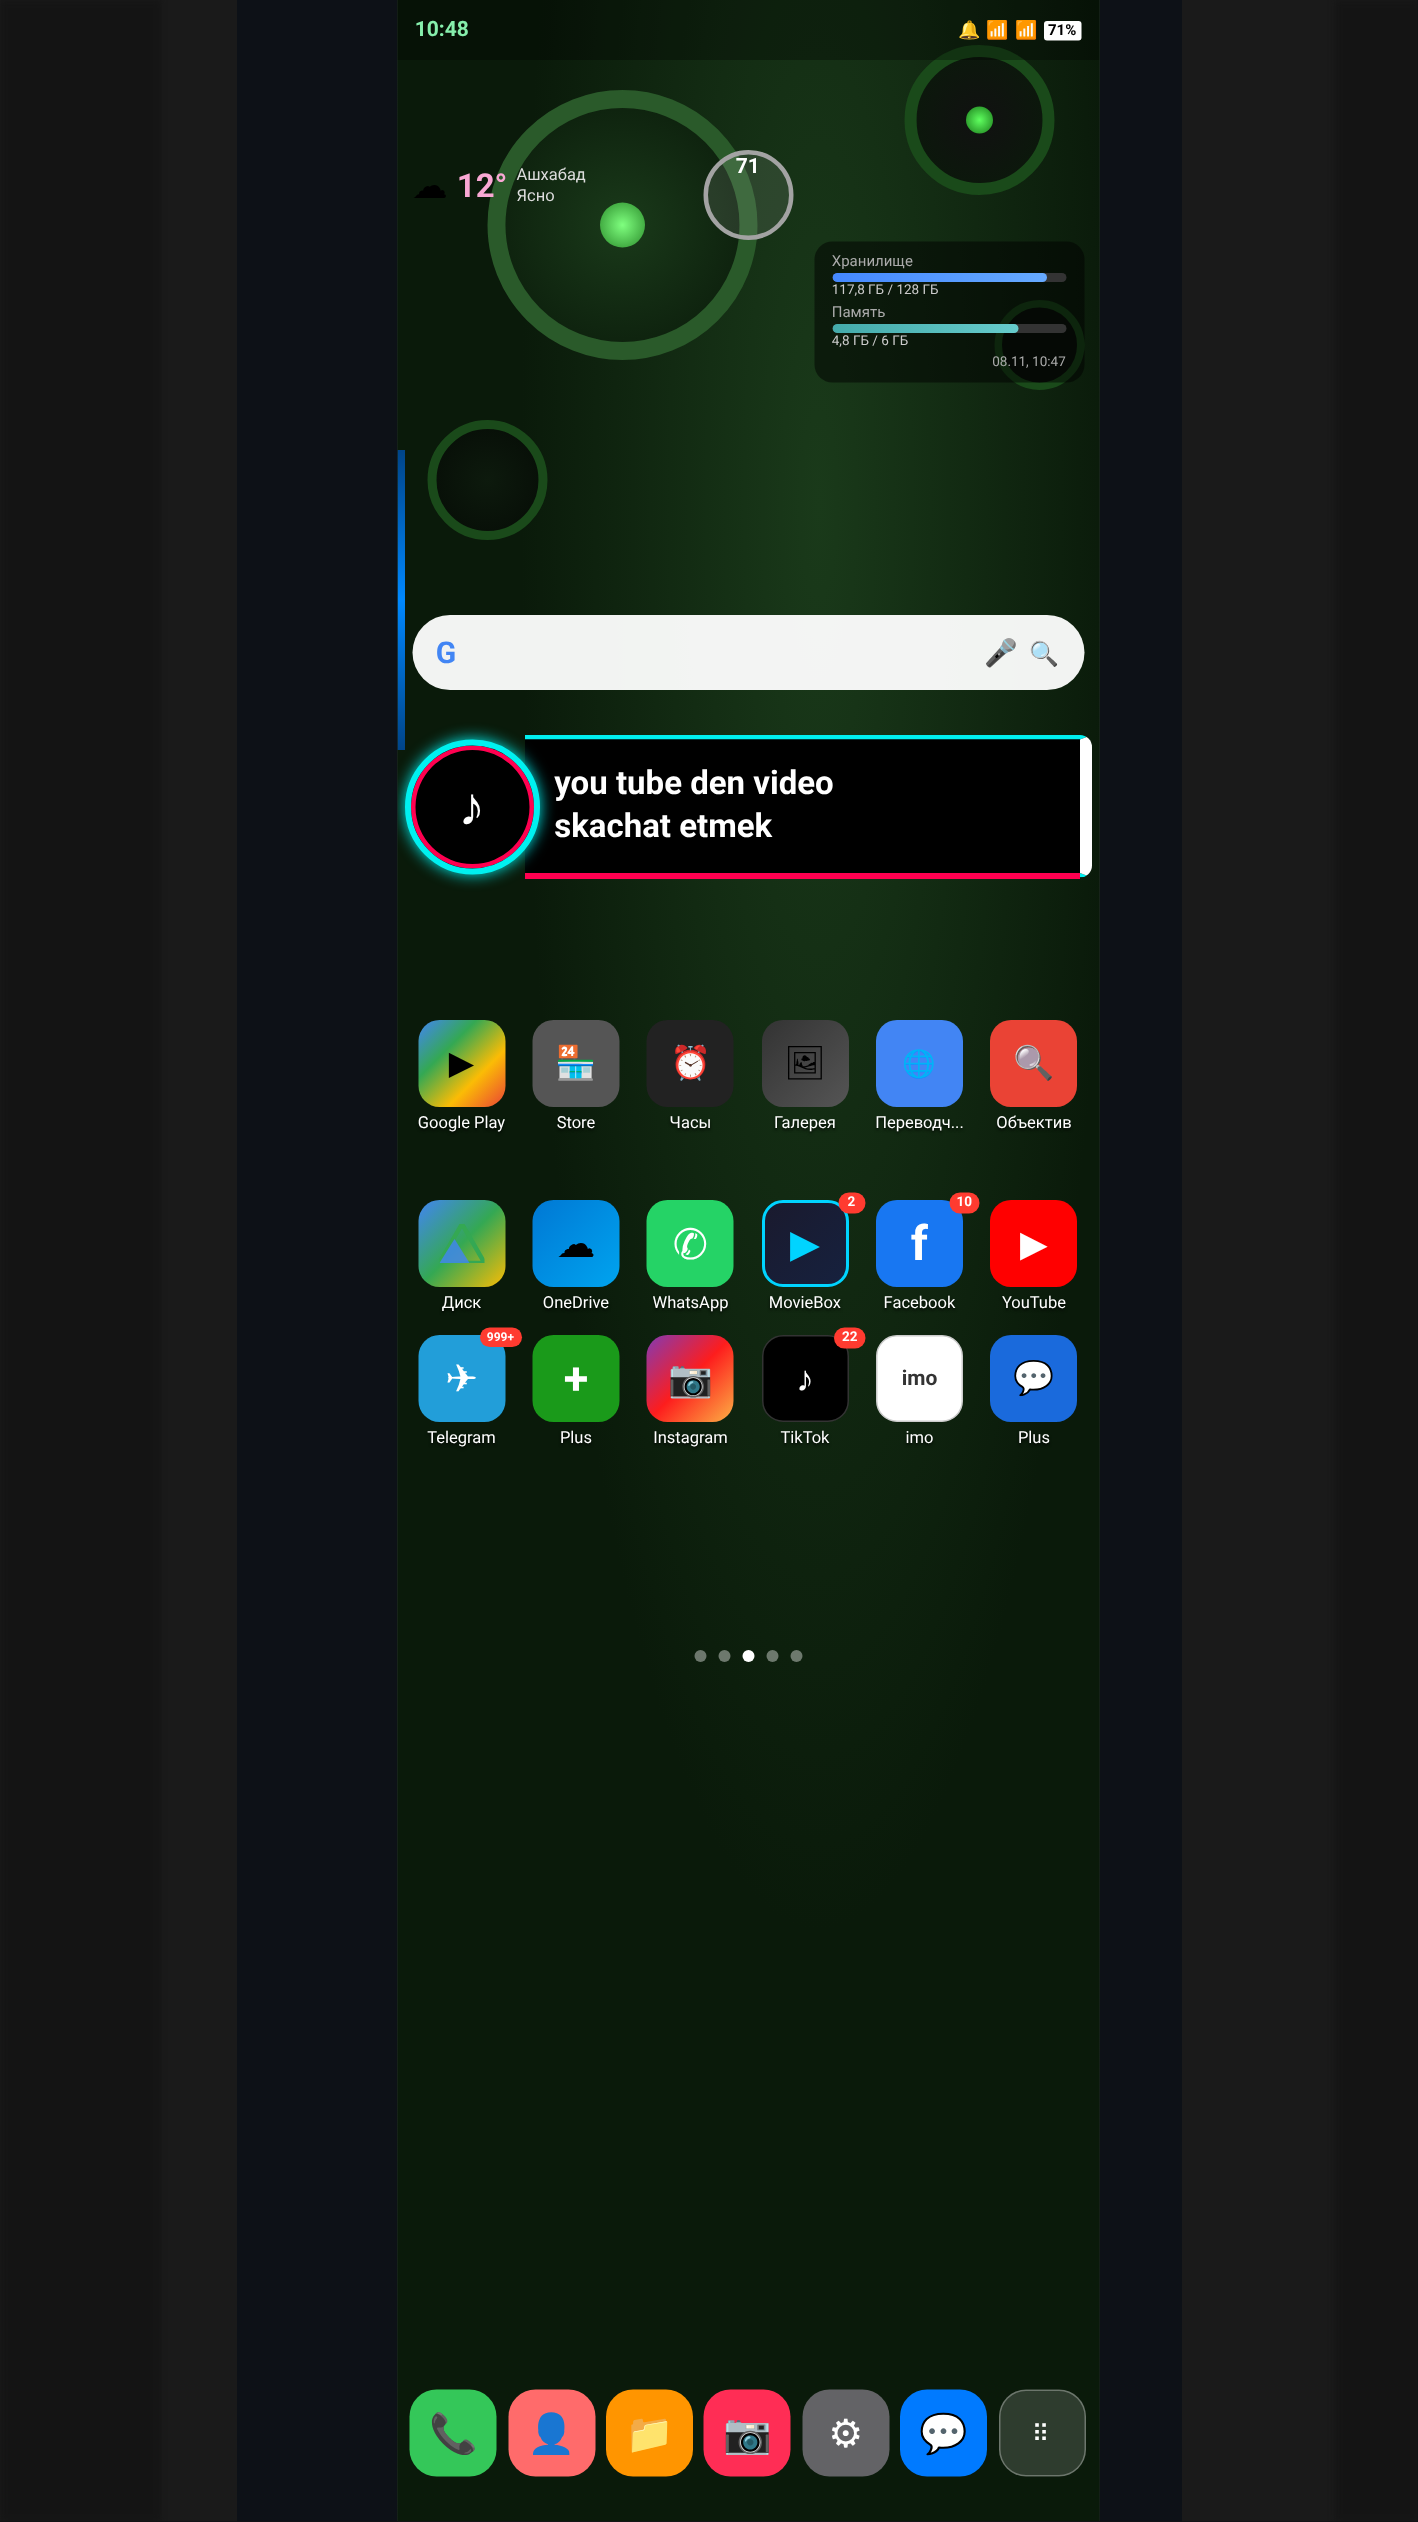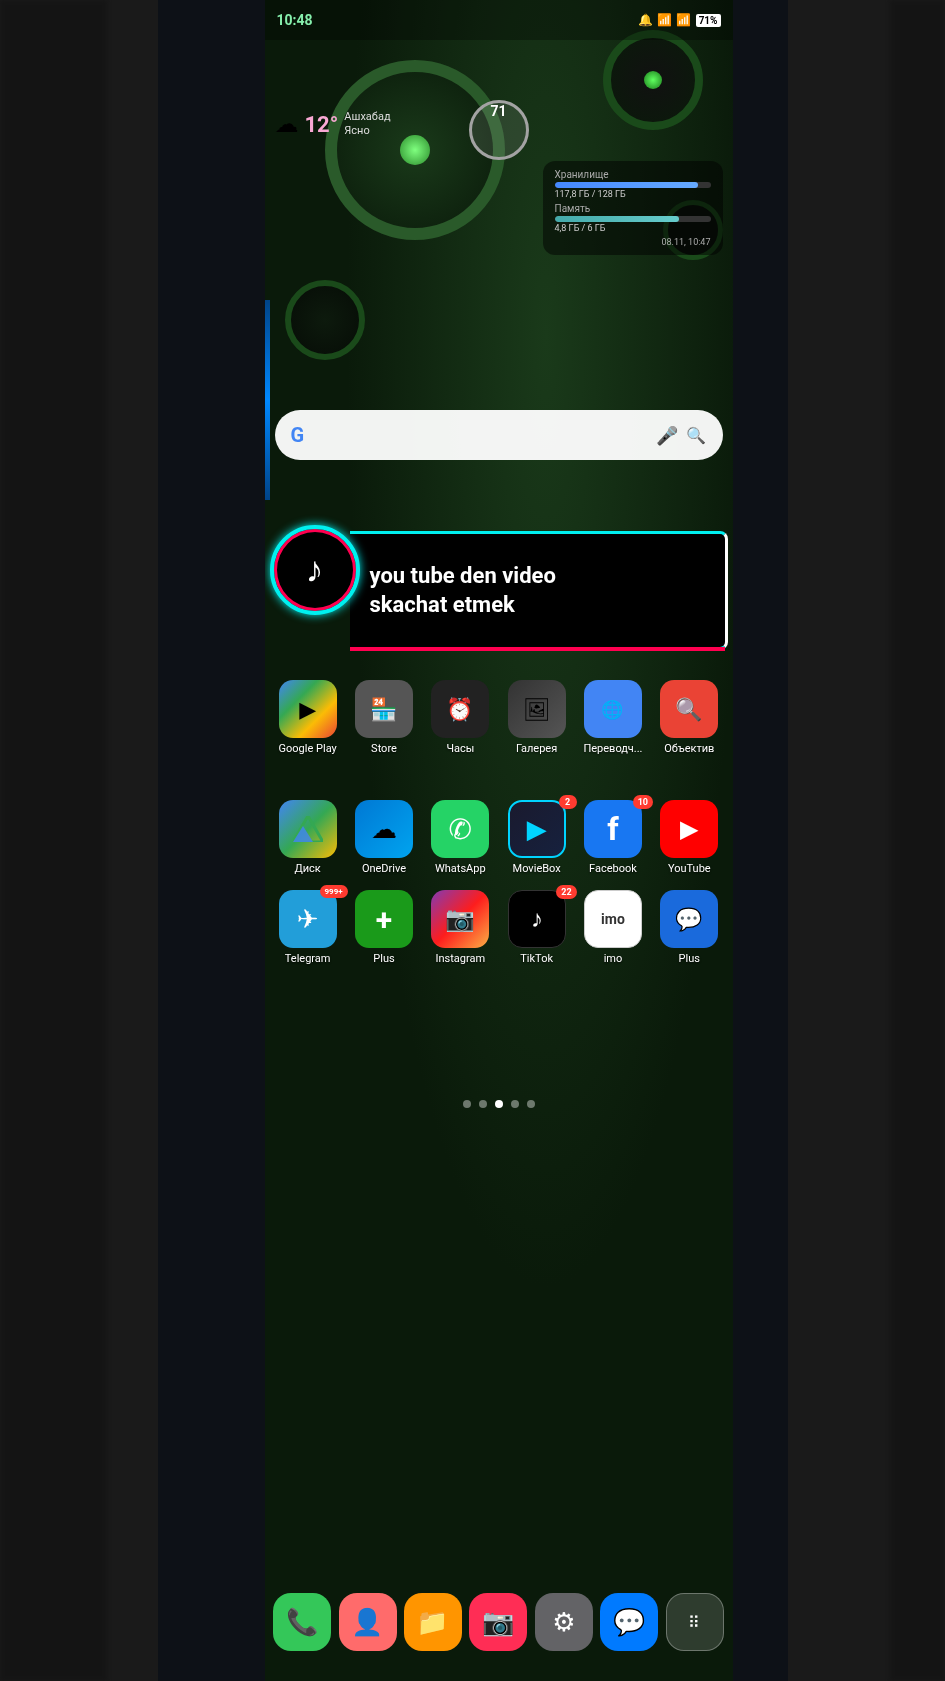--- a/index.html
+++ b/index.html
@@ -242,26 +242,25 @@
     }
     .tiktok-logo {
       font-size: 36px;
       color: #fff;
     }
     .tiktok-bubble {
       flex: 1;
       background: #000;
       border: 3px solid #00f0f0;
       border-left: none;
-      border-right: 3px solid #ffffff;
+      border-right: 8px solid #ffffff;
       border-radius: 0 8px 8px 0;
-      padding: 28px 20px;
+      padding: 16px 20px;
       margin-left: -10px;
       position: relative;
-      margin-top: 41px;
     }
     .tiktok-bubble::after {
       content: '';
       position: absolute;
       bottom: -4px;
       right: 0;
       left: 0;
       height: 4px;
       background: #ff0050;
     }

